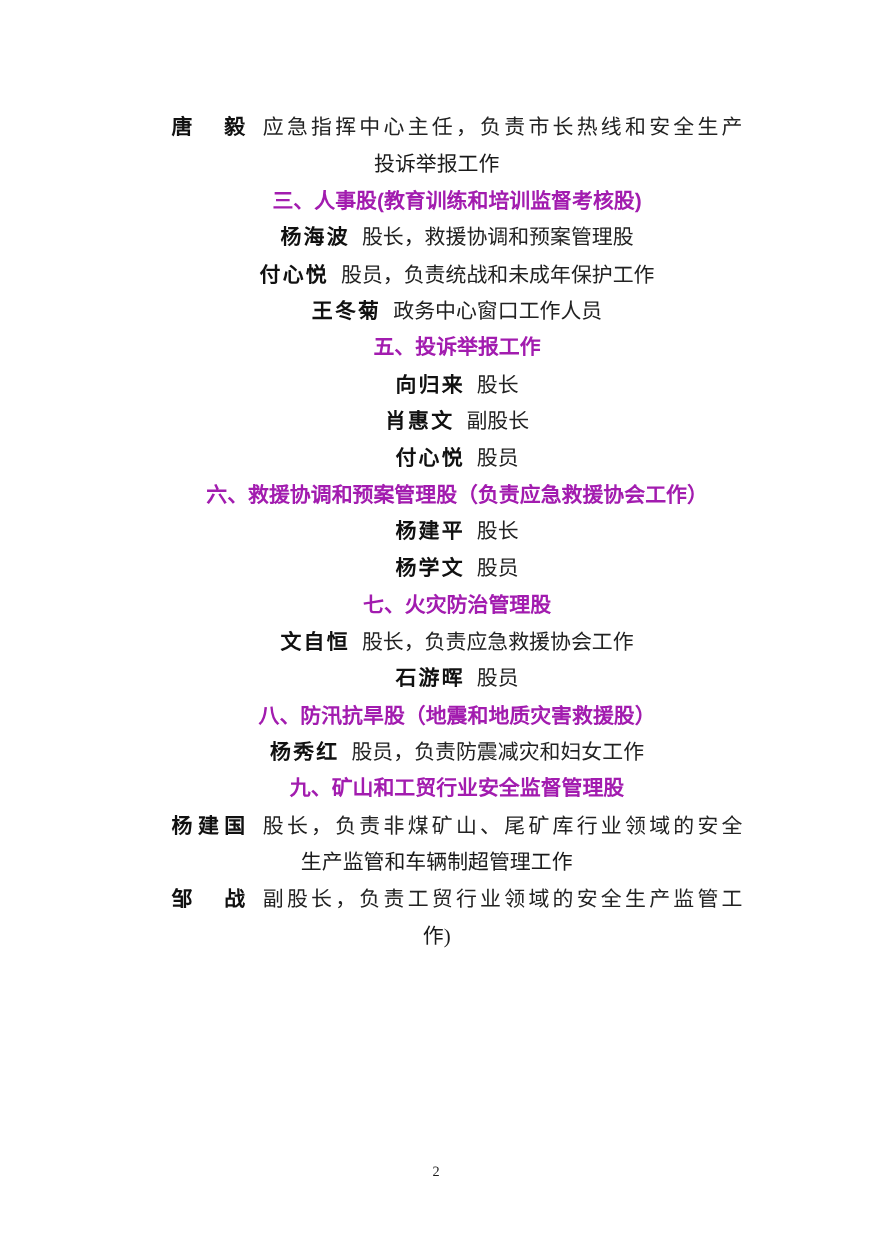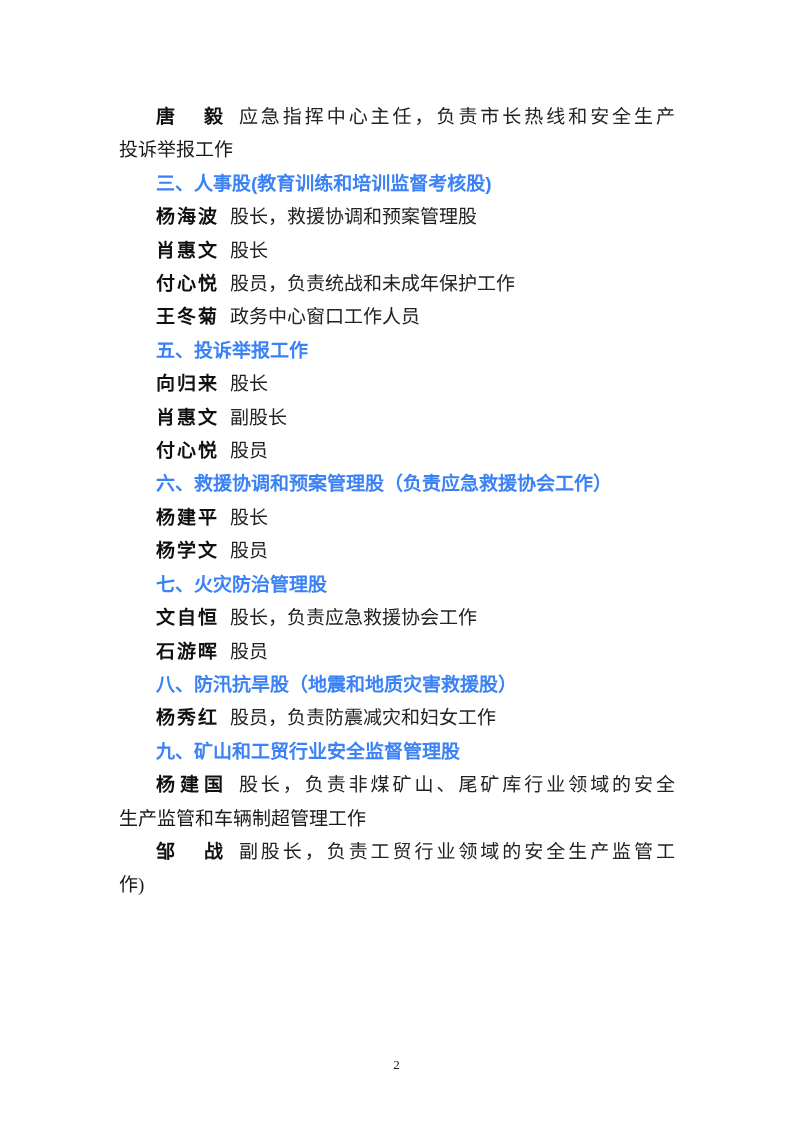--- a/index.html
+++ b/index.html
@@ -15,28 +15,29 @@
   .doc-body {
     position: absolute;
     left: 119px;
     top: 100px;
     width: 556px;
   }
   .line {
     font-size: 19px;
     line-height: 33.4px;
     color: #1a1a1a;
+    text-align: center;
   }
   .first { padding-left: 37px; font-family: Liberation Serif, serif; }      
   .cont  { padding-left: 0; }
   .just  { text-align: justify; text-align-last: justify; }
   .heading {
     font-family: "Liberation Sans", sans-serif;
     font-weight: 700;
-    color: #3b82f6;
+    color: #a21caf;
   }
   .entry .name {
     font-weight: 700;
     letter-spacing: 2px;
     margin-right: 11px;
     color: #111111;
   }
   .entry .role {
     font-weight: 400;
     color: #222222;
@@ -57,21 +58,20 @@
 </style>
 </head>
 <body>
 
 <div class="page">
   <div class="doc-body" id="doc-body">
       <div class="line first entry just"><span class="name">唐　毅</span><span class="role">应急指挥中心主任，负责市长热线和安全生产</span></div>
       <div class="line cont entry">投诉举报工作</div>
       <div class="line first heading">三、人事股(教育训练和培训监督考核股)</div>
       <div class="line first entry"><span class="name">杨海波</span><span class="role">股长，救援协调和预案管理股</span></div>
-      <div class="line first entry"><span class="name">肖惠文</span><span class="role">股长</span></div>
       <div class="line first entry"><span class="name">付心悦</span><span class="role">股员，负责统战和未成年保护工作</span></div>
       <div class="line first entry"><span class="name">王冬菊</span><span class="role">政务中心窗口工作人员</span></div>
       <div class="line first heading">五、投诉举报工作</div>
       <div class="line first entry"><span class="name">向归来</span><span class="role">股长</span></div>
       <div class="line first entry"><span class="name">肖惠文</span><span class="role">副股长</span></div>
       <div class="line first entry"><span class="name">付心悦</span><span class="role">股员</span></div>
       <div class="line first heading">六、救援协调和预案管理股（负责应急救援协会工作）</div>
       <div class="line first entry"><span class="name">杨建平</span><span class="role">股长</span></div>
       <div class="line first entry"><span class="name">杨学文</span><span class="role">股员</span></div>
       <div class="line first heading">七、火灾防治管理股</div>

